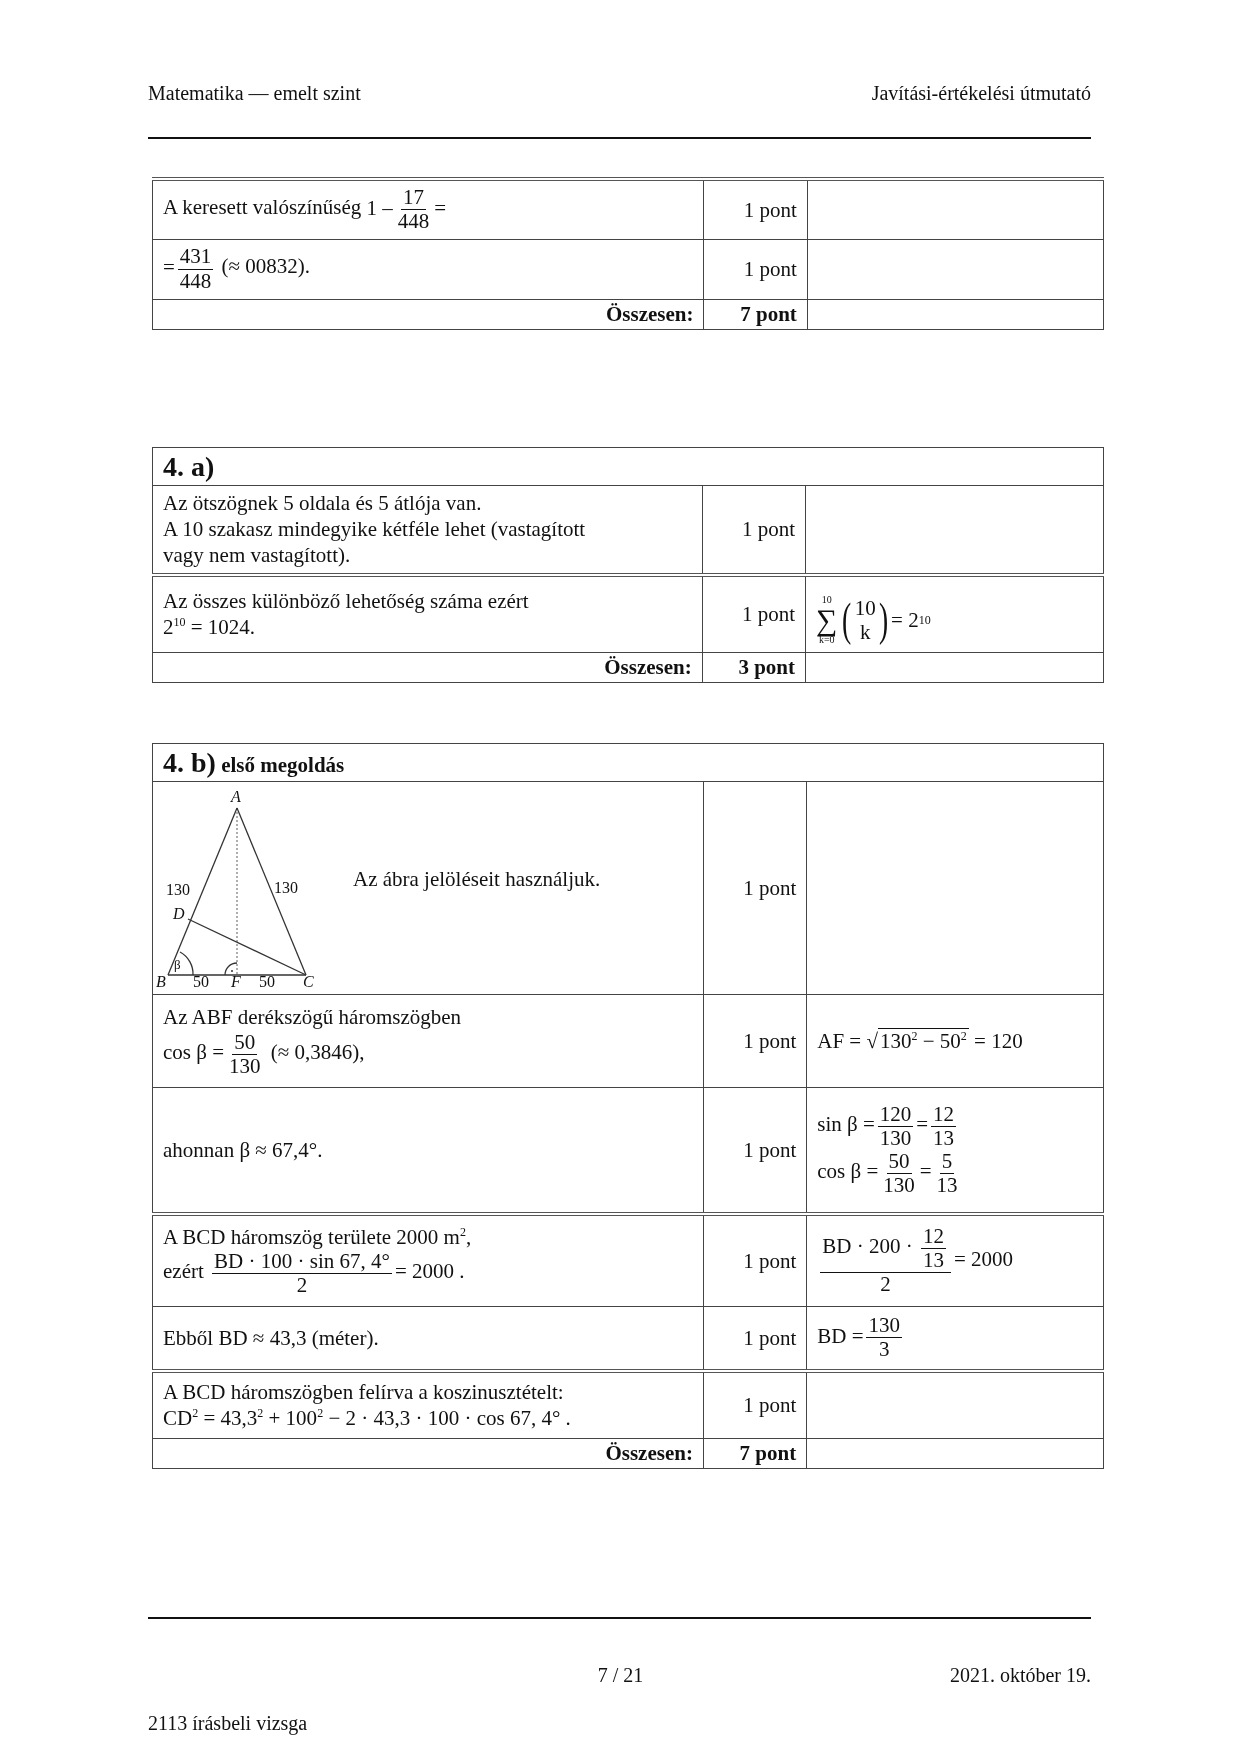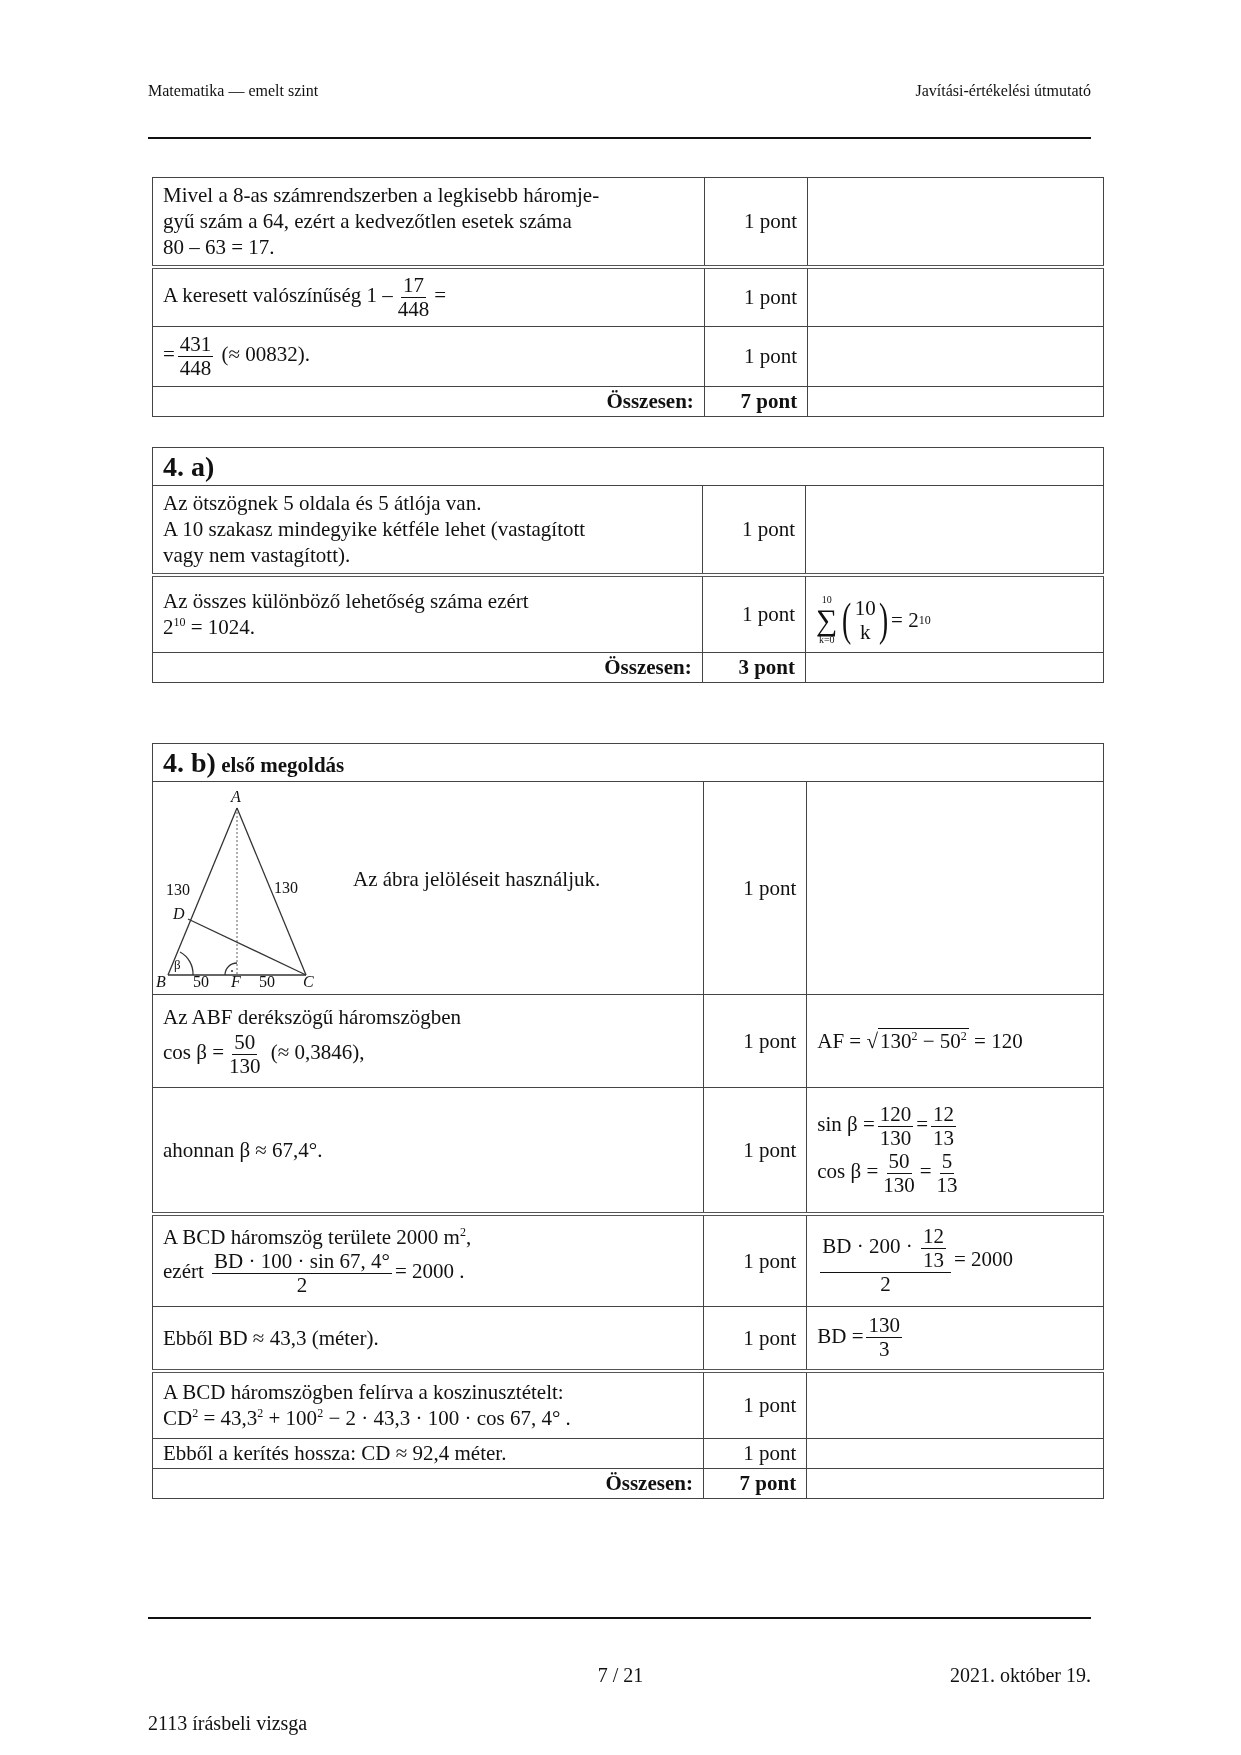--- a/index.html
+++ b/index.html
@@ -1,18 +1,18 @@
 <!DOCTYPE html>
 <html><head>
 <meta charset="utf-8">
 <style>
   html, body { margin:0; padding:0; background:#fff; }
   body { width:1241px; height:1755px; position:relative; overflow:hidden;
          font-family:"Liberation Serif", serif; color:#111; }
-  .hdr { position:absolute; top:82px; font-size:16px; }
+  .hdr { position:absolute; top:82px; font-size:20px; }
   .hdr.left { left:148px; }
   .hdr.right { right:150px; }
   .rule { position:absolute; left:148px; width:943px; height:2px; background:#111; }
   .ftr { position:absolute; top:1664px; font-size:20px; }
   .ftr.left { left:148px;margin-top:48px; }
   .ftr.center { left:0; width:1241px; text-align:center; }
   .ftr.right { right:150px; }
 
   table.sol { position:absolute; left:152px; width:952px; border-collapse:collapse;
               font-size:21px; line-height:1.25; }
@@ -46,29 +46,20 @@
 </style>
 </head>
 <body>
 
 <div class="hdr left">Matematika — emelt szint</div>
 <div class="hdr right">Javítási-értékelési útmutató</div>
 <div class="rule" style="top:137px;"></div>
 
 <table class="sol" style="top:177px;">
   <tbody>
-      <tr style="height:89px;">
-    <td class="c1">
-      <div>Mivel a 8-as számrendszerben a legkisebb háromje-</div>
-      <div>gyű szám a 64, ezért a kedvezőtlen esetek száma</div>
-      <div>80 – 63 = 17.</div>
-    </td>
-    <td class="c2">1 pont</td>
-    <td class="c3"></td>
-  </tr>
   <tr class="dbl" style="height:60px;">
     <td class="c1">
       <span>A keresett valószínűség</span>
       <span class="math">
         <span>1 –</span><span class="frac">
               <span class="num">17</span>
               <span class="den">448</span>
             </span><span>=</span>
       </span>
     </td>
@@ -250,25 +241,20 @@
   </tr>
   <tr class="dbl" style="height:68px;">
     <td class="c1">
       <div><span>A </span><span class="it">BCD</span><span> háromszögben felírva a koszinusztételt:</span></div>
       <div class="math"><span class="it">CD</span><sup>2</sup><span> = 43,3</span><sup>2</sup><span> + 100</span><sup>2</sup><span> − 2 · 43,3 · 100 · cos 67, 4° .</span></div>
     </td>
     <td class="c2">1 pont</td>
     <td class="c3"></td>
   </tr>
   <tr style="height:30px;">
-    <td class="c1"><span>Ebből a kerítés hossza: </span><span class="it">CD</span><span> ≈ 92,4 méter.</span></td>
-    <td class="c2">1 pont</td>
-    <td class="c3"></td>
-  </tr>
-  <tr style="height:30px;">
     <td class="c1 total-label">Összesen:</td>
     <td class="c2 total-val">7 pont</td>
     <td class="c3"></td>
   </tr>
 </tbody>
   </table>
 
 <div class="rule" style="top:1617px;"></div>
 <div class="ftr left">2113 írásbeli vizsga</div>
 <div class="ftr center">7 / 21</div>

